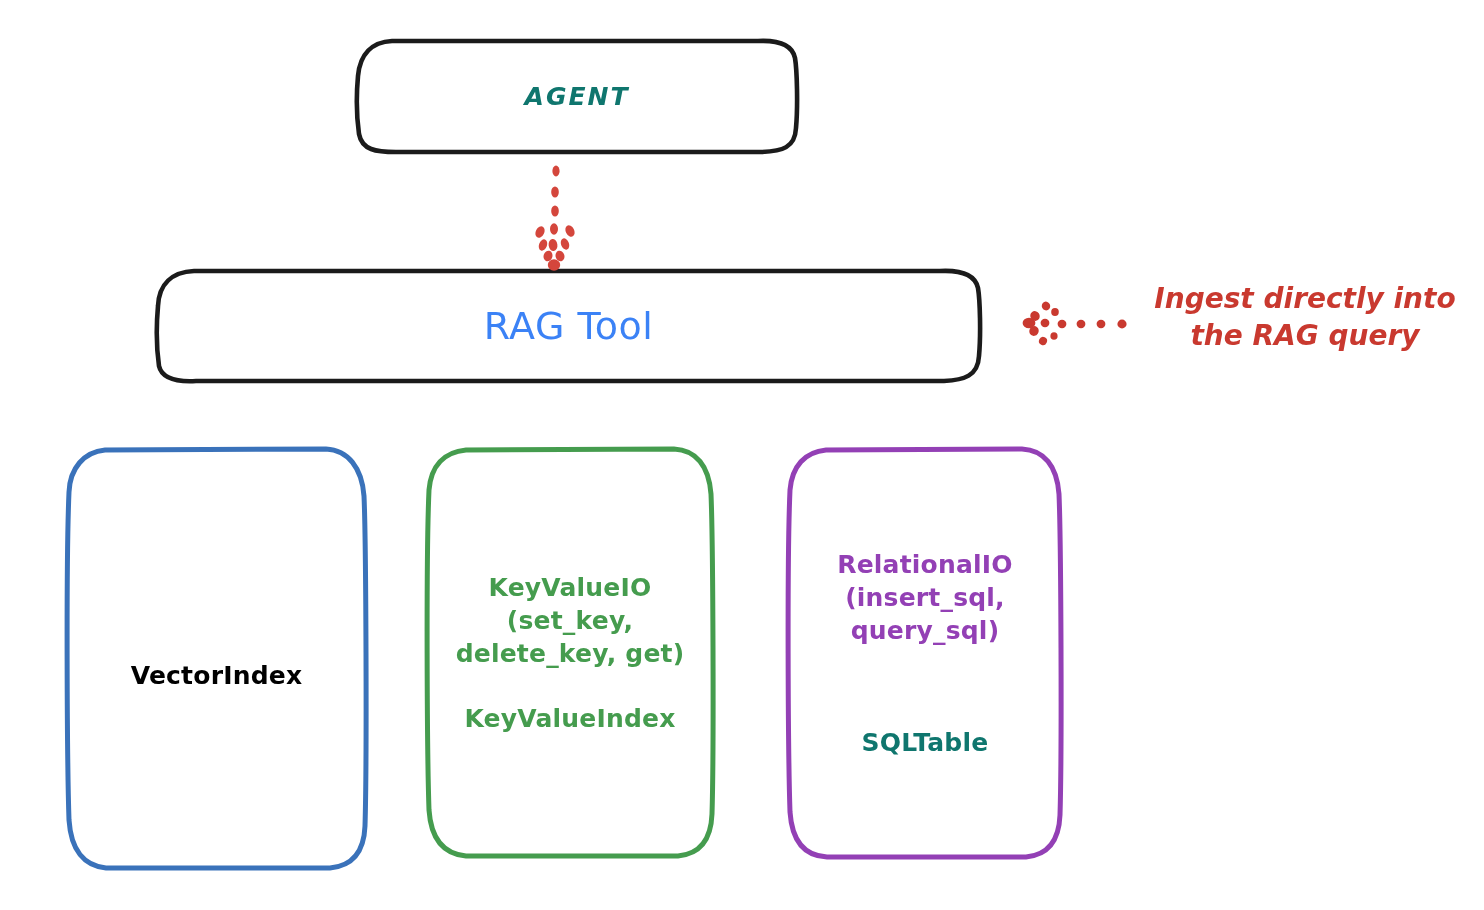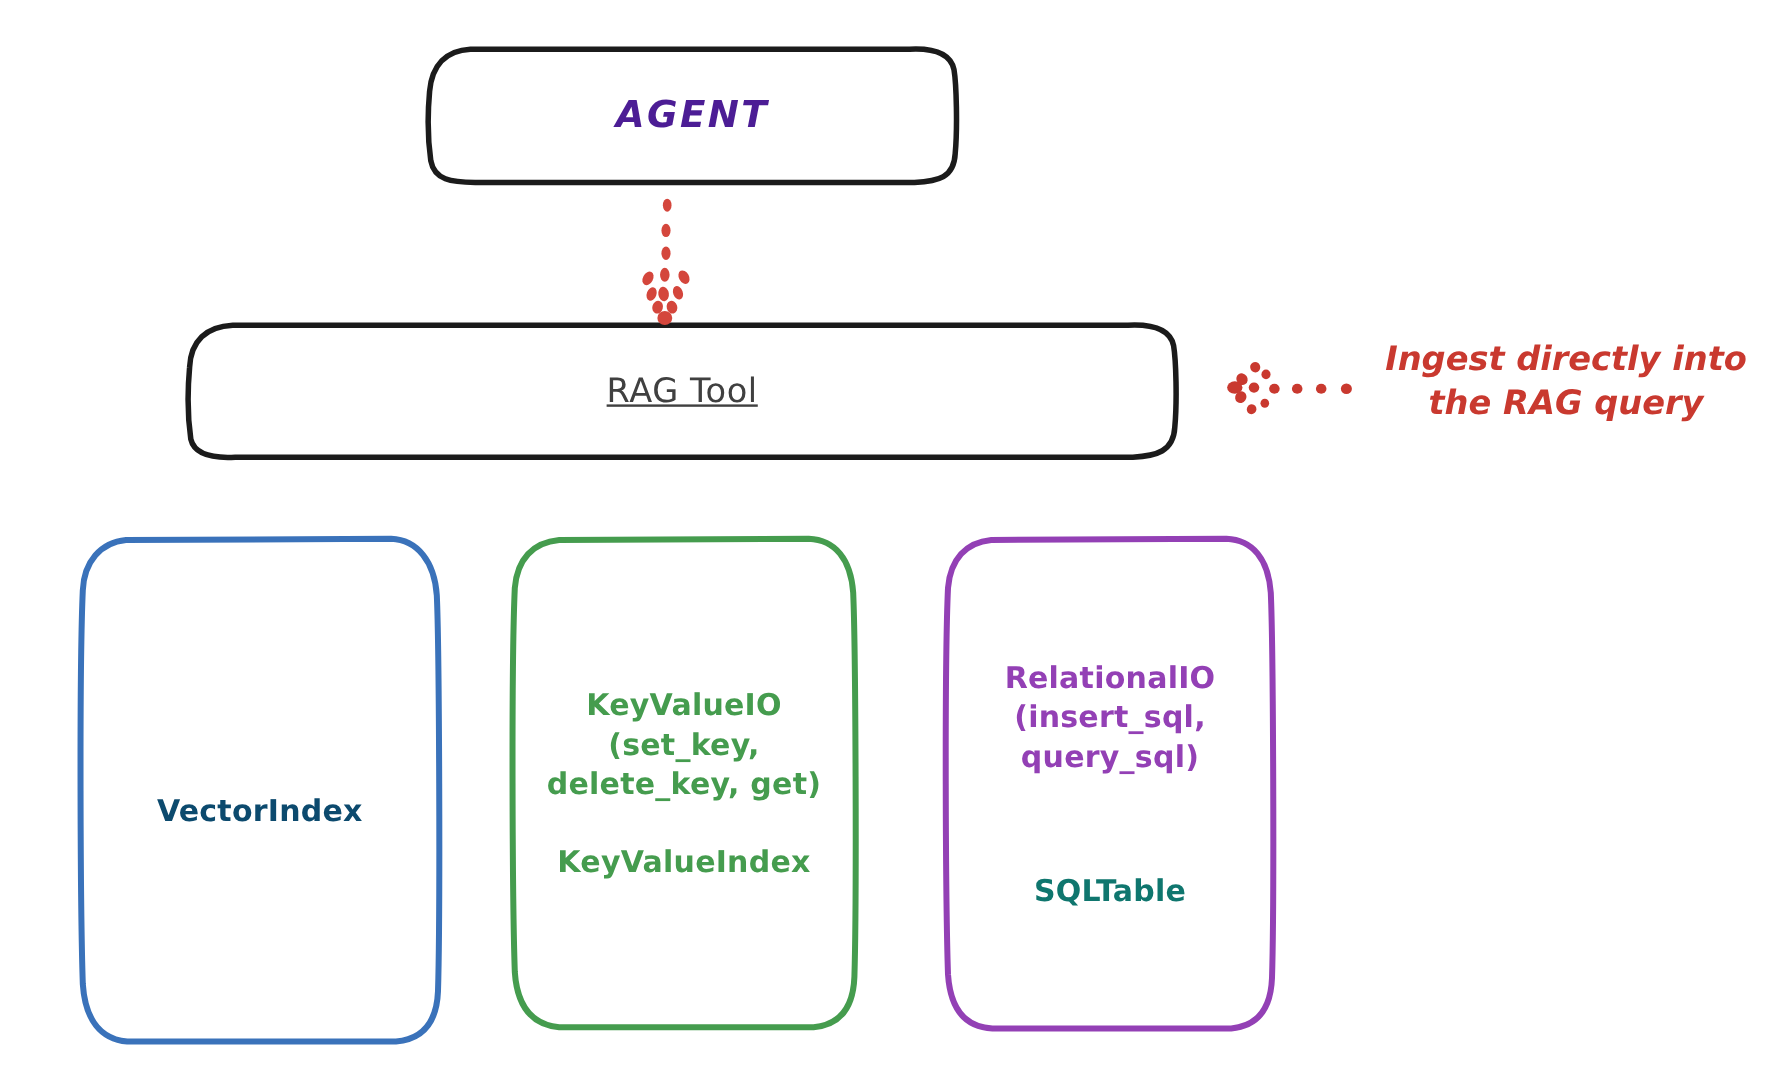--- a/index.html
+++ b/index.html
@@ -25,33 +25,32 @@
     display: flex;
     flex-direction: column;
     align-items: center;
     justify-content: center;
     text-align: center;
     pointer-events: none;
     white-space: pre-line;
   }
   .agent-text {
     font-family: "DejaVu Sans", sans-serif;
-    font-size: 31px;
+    font-size: 25px;
     font-style: italic;
     font-weight: 600;
     letter-spacing: 2px;
-    color: #4c1d95;
+    color: #0f766e;
   }
   .ragtool-text {
     font-family: "DejaVu Sans", sans-serif;
-    font-size: 28px;
+    font-size: 38px;
     font-weight: 500;
     letter-spacing: 0.5px;
-    color: #404040;
-    text-decoration: underline;
+    color: #3b82f6;
   }
   .store-text {
     font-family: "DejaVu Sans", sans-serif;
     font-size: 25px;
     font-weight: 600;
     line-height: 1.32;
     letter-spacing: 0.2px;
   }
   .store-sub {
     font-family: "DejaVu Sans", sans-serif;
@@ -134,21 +133,21 @@
     <path d="M826,450 C805,452 792,466 790,490 C787,556 788,752 790,812 C792,842 805,856 827,857
              L1026,857 C1048,855 1059,841 1060,815 C1062,752 1061,540 1059,494 C1057,466 1044,450 1022,449 Z" fill="#ffffff" stroke="#9340b5" stroke-width="5" stroke-linecap="round" stroke-linejoin="round"></path>
   </g>
 </svg>
 
 <div class="node-label agent-text" style="left:357px; top:40px; width:440px; height:112px;">AGENT</div>
 
 <div class="node-label ragtool-text" style="left:157px; top:270px; width:823px; height:111px;">RAG Tool</div>
 
 <div class="node-label" style="left:68px; top:448px; width:297px; height:420px;">
-  <div class="store-sub" style="color:#0c4a6e;">VectorIndex</div>
+  <div class="store-sub" style="color:#000000;">VectorIndex</div>
 </div>
 
 <div class="node-label" style="left:428px; top:448px; width:284px; height:408px;">
   <div class="store-text" style="color:#459c4e;">KeyValueIO
 (set_key,
 delete_key, get)</div>
   <div class="store-sub" style="color:#459c4e;">KeyValueIndex</div>
 </div>
 
 <div class="node-label" style="left:790px; top:448px; width:270px; height:409px;gap:47px;">

